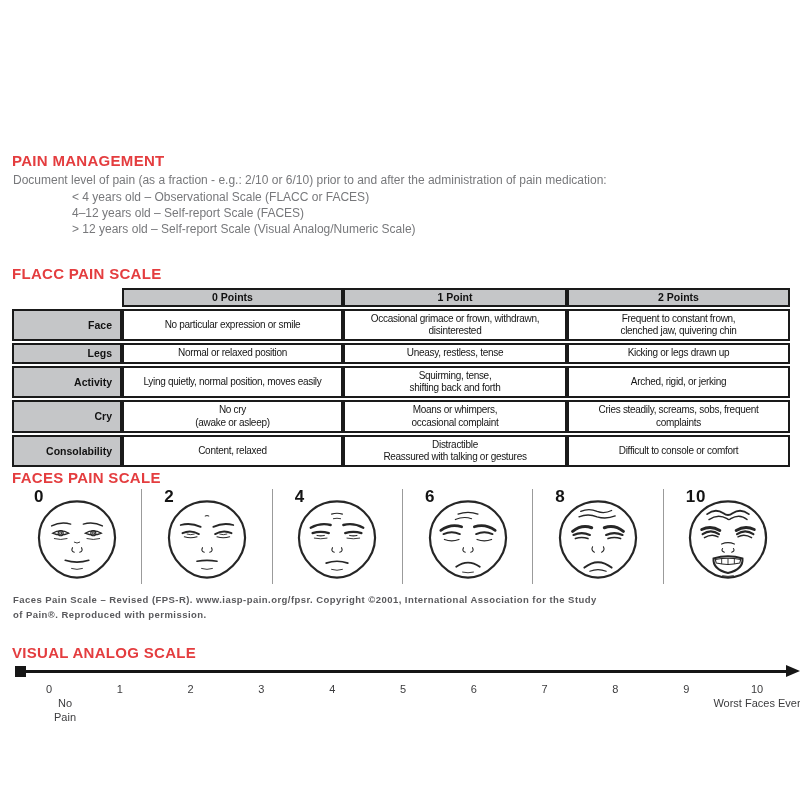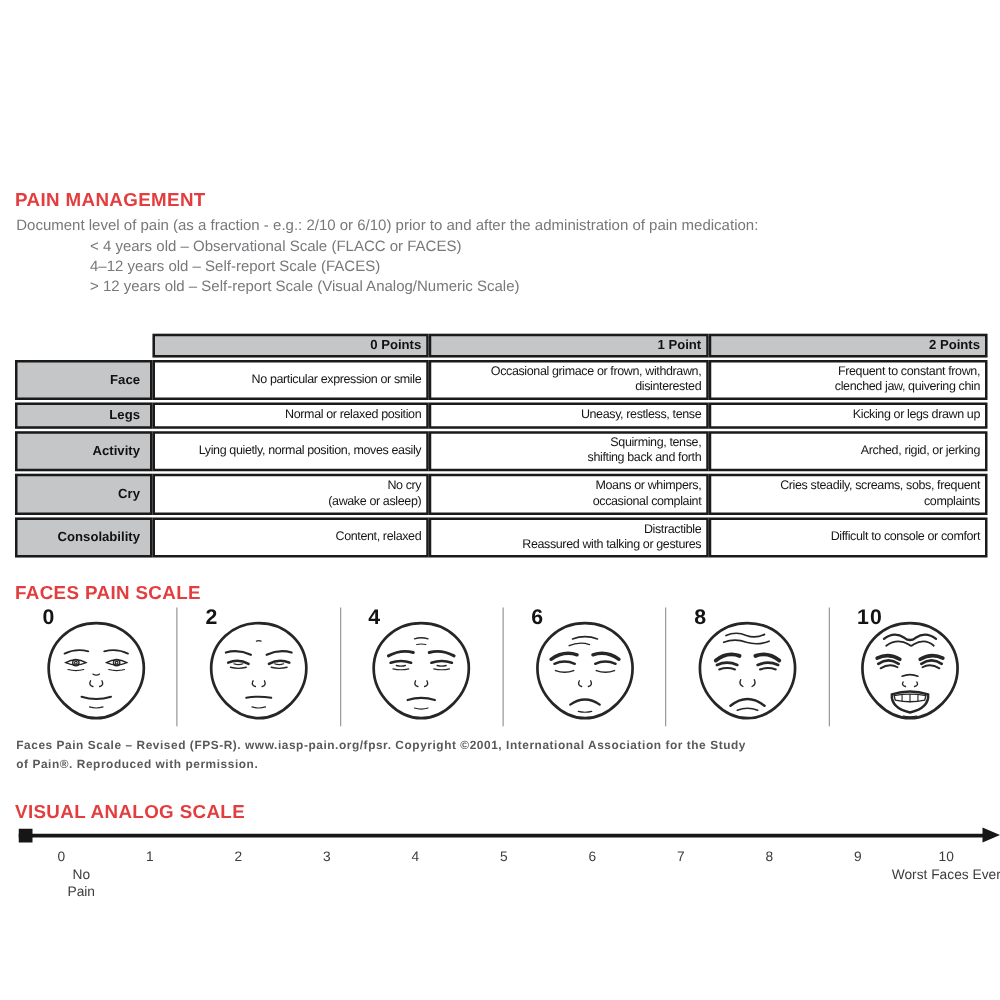--- a/index.html
+++ b/index.html
@@ -19,32 +19,32 @@
   .flacc-section { margin-top:28px; }
   table.flacc {
     width:778px; margin-top:4px; table-layout:fixed;
     border-collapse:separate; border-spacing:0 2px; font-size:10px;
   }
   table.flacc col.c1 { width:110px; }
   table.flacc col.c2 { width:221px; }
   table.flacc col.c3 { width:224px; }
   table.flacc col.c4 { width:223px; }
   table.flacc th, table.flacc td {
-    border:2px solid var(--ink); padding:2px 4px; text-align:right;
+    border:2px solid var(--ink); padding:2px 4px; text-align:center;
     vertical-align:middle; line-height:1.22; white-space:pre-line;
   }
   table.flacc thead th { background:var(--tablegray); font-weight:bold; font-size:10.5px; padding:1px 4px; }
   table.flacc th.corner { border:none; background:transparent; }
   table.flacc tbody th.rowlabel {
     background:var(--tablegray); text-align:right; padding-right:8px;
     font-weight:bold; font-size:10.5px;
   }
   table.flacc td { letter-spacing:-0.3px; color:#161616; }
 
-  .faces-section { margin-top:18px; }
+  .faces-section { }
   .faces-row { display:flex; margin-top:3px; height:95px; width:781px; }
   .face-cell { flex:1; position:relative; display:flex; align-items:flex-end; justify-content:center; border-right:1px solid #9b9b9b; }
   .face-cell:last-child { border-right:none; }
   .face-num { position:absolute; top:-2px; left:22px; font-size:17px; font-weight:bold; color:#141414; letter-spacing:1px; }
   svg.face { width:100px; height:87px; display:block; margin-bottom:1px; }
   svg.face path, svg.face circle, svg.face ellipse { fill:none; stroke:#262626; stroke-linecap:round; }
   .caption { margin:9px 0 0 1px; width:586px; font-size:9.5px; font-weight:bold; color:var(--captiongray); letter-spacing:0.45px; line-height:1.55; }
 
   .vas-section { margin-top:21px; }
   .vas-axis { position:relative; height:12px; margin-top:5px; width:781px; }
@@ -71,20 +71,21 @@
     <h1 class="red">PAIN MANAGEMENT</h1>
     <p class="intro">Document level of pain (as a fraction - e.g.: 2/10 or 6/10) prior to and after the administration of pain medication:</p>
     <div class="guidelines">
       <p>&lt; 4 years old – Observational Scale (FLACC or FACES)</p>
       <p>4–12 years old – Self-report Scale (FACES)</p>
       <p>&gt; 12 years old – Self-report Scale (Visual Analog/Numeric Scale)</p>
     </div>
   </section>
 
   <section class="flacc-section">
+    <h2 class="red">FLACC PAIN SCALE</h2>
     <table class="flacc">
       <colgroup>
           <col class="c1">
           <col class="c2">
           <col class="c3">
           <col class="c4">
         </colgroup>
       <thead>
         <tr>
           <th class="corner"></th>

